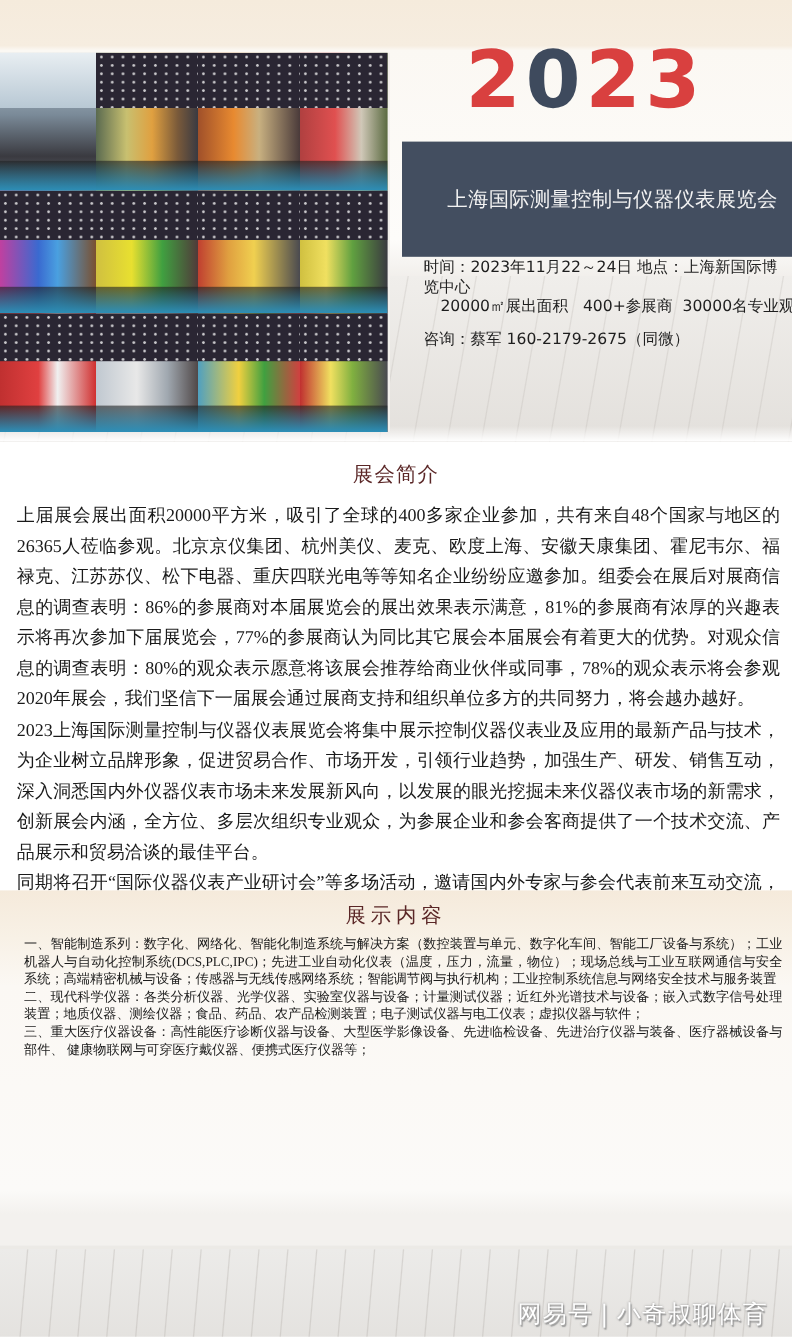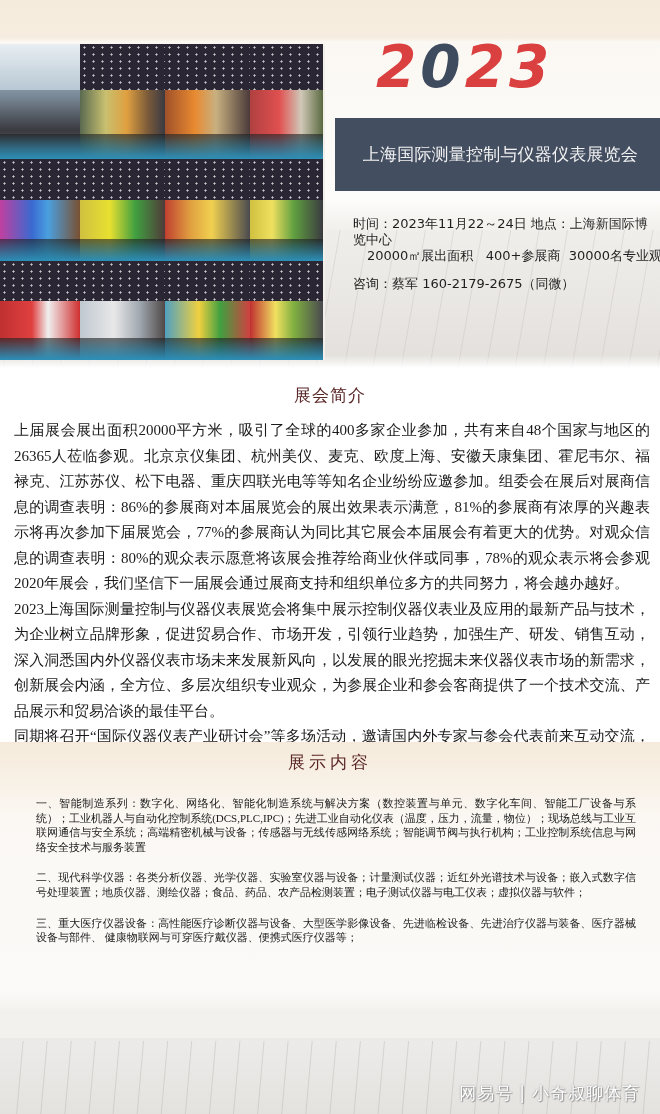--- a/index.html
+++ b/index.html
@@ -48,29 +48,29 @@
   .p5 { background: linear-gradient(90deg, #c040a0 0%, #3a6ad0 40%, #4aa0e0 60%, #7a5030 100%); }
   .p6 { background: linear-gradient(90deg, #d0c040 0%, #e8e030 35%, #40a040 65%, #503a3a 100%); }
   .p7 { background: linear-gradient(90deg, #c04030 0%, #e0a040 30%, #f0d050 55%, #4a4a50 100%); }
   .p8 { background: linear-gradient(90deg, #d0c040 0%, #f0e060 30%, #60a040 60%, #3a3a40 100%); }
   .p9 { background: linear-gradient(90deg, #c03030 0%, #e04040 40%, #f0f0f0 60%, #d03030 100%); }
   .p10 { background: linear-gradient(90deg, #c0c8d0 0%, #e8e8e8 40%, #a0a8b0 70%, #504848 100%); }
   .p11 { background: linear-gradient(90deg, #50a0c0 0%, #f0d040 40%, #40a040 65%, #d04040 100%); }
   .p12 { background: linear-gradient(90deg, #c03030 0%, #f0e060 35%, #80b040 60%, #4a4a50 100%); }
 
   .year {
-    position: absolute; left: 376px; top: 22px; height: 90px;
-    font-family: "DejaVu Sans", sans-serif; font-weight: bold; font-size: 58px;
-    line-height: 90px; letter-spacing: 4px; color: #d9403f; font-style: italic;
+    position: absolute; left: 388px; top: 22px; height: 90px;
+    font-family: "DejaVu Sans", sans-serif; font-weight: bold; font-size: 66px;
+    line-height: 90px; letter-spacing: 4px; color: #d9403f;
   }
   .year .zero { color: #3e4a5d; }
   .banner {
-    position: absolute; left: 335px; top: 118px; width: 325px; height: 73px;
+    position: absolute; left: 335px; top: 118px; width: 325px; height: 96px;
     background: #434e60;
-    display: flex; align-items: center; justify-content: flex-end; padding-right: 22px; box-sizing: border-box;
+    display: flex; align-items: center; justify-content: flex-end; padding-right: 12px; box-sizing: border-box;
   }
   .banner span { color: #f2f2f2; font-size: 17px; letter-spacing: 0.2px; }
   .info {
     position: absolute; left: 353px; top: 216px; width: 305px;
     font-size: 13px; color: #1e1e1e; line-height: 16px;
   }
   .info p { margin: 0; }
   .info .consult { margin-top: 12px; }
 
   
@@ -88,32 +88,32 @@
   
   .exhibits-band {
     position: absolute; left: 0; top: 742px; width: 660px; height: 340px;
     background: linear-gradient(180deg, #f5eadb 0px, #f8f1e6 40px, #fbf8f4 80px, #fbfaf8 250px, #f3f1ee 270px);
   }
   .exhibits-title { top: 751px; letter-spacing: 4px; font-family: Liberation Serif, serif; }
   .exhibits {
     position: absolute; left: 20px; top: 780px; width: 632px;
     font-family: "Liberation Serif", serif; font-size: 11px; color: #1a1a1a; line-height: 14.6px;
   }
-  .exhibits p { margin: 16px; text-align: justify; }
+  .exhibits p { margin: 0; text-align: justify; }
 
   .bottom-floor {
     position: absolute; left: 0; top: 1038px; width: 660px; height: 76px;
     background:
       repeating-linear-gradient(95deg, rgba(255,255,255,0) 0px, rgba(255,255,255,0) 22px, rgba(180,175,170,0.4) 23px, rgba(255,255,255,0) 24px),
       linear-gradient(180deg, #ecebe9, #e4e2df);
     border-top: 3px solid #eceae6;
   }
   .watermark {
     position: absolute; right: 20px; top: 1082px;
-    font-size: 17px; color: #ffffff; letter-spacing: 1px;
+    font-size: 20px; color: #ffffff; letter-spacing: 1px;
     text-shadow: 0 0 2px #8a8a8a, 1px 1px 1px #9a9a9a;
   }
   .watermark .sep { margin: 0 6px; }
 </style>
 </head>
 <body>
 
 <div class="hero">
   <div class="floor"></div>
   <div class="floor-fade"></div>

